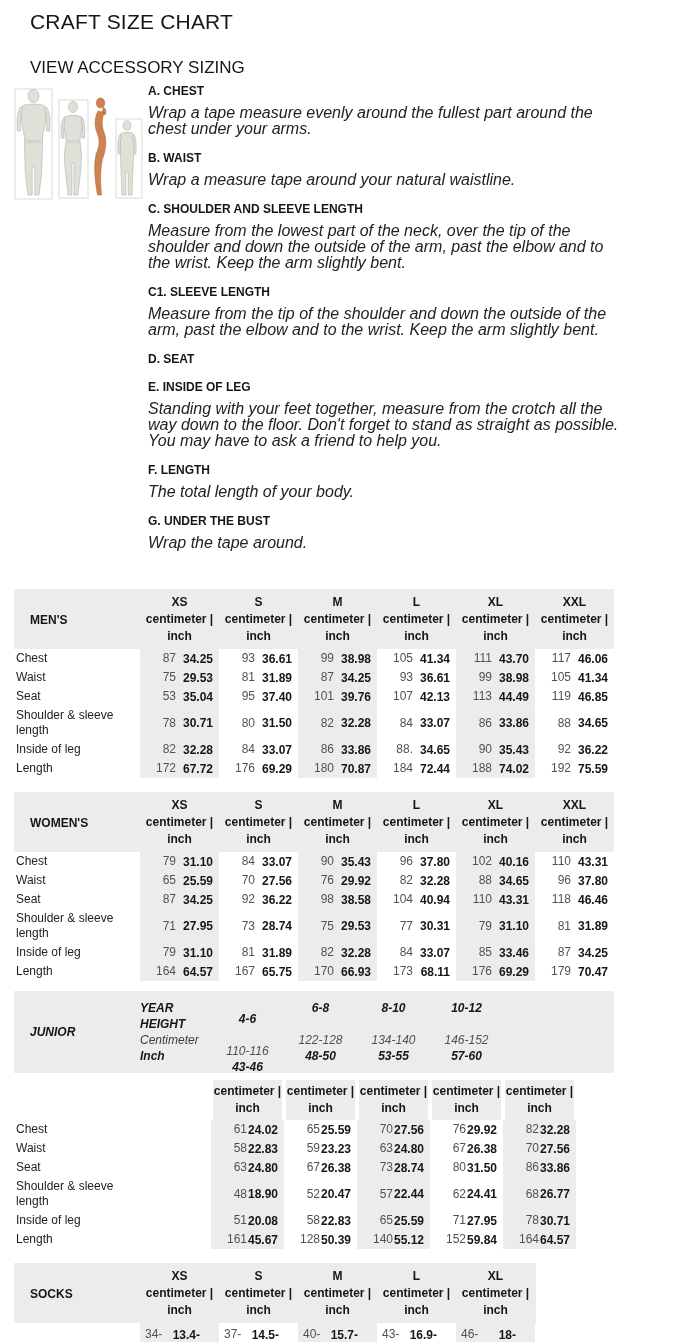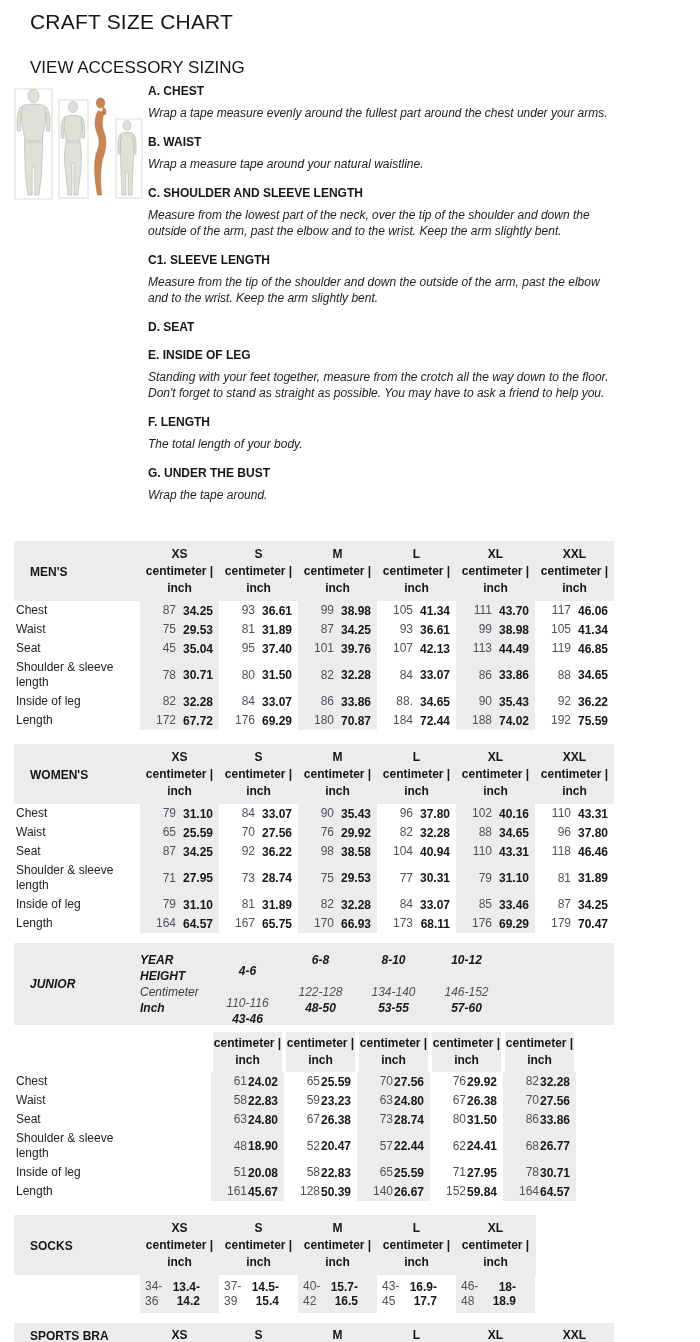--- a/index.html
+++ b/index.html
@@ -7,21 +7,21 @@
   .page{width:700px;min-height:1342px;position:relative;overflow:hidden;background:#fff;}
 
   .title{font-size:21px;font-weight:400;margin:10px 0 12px 30px;letter-spacing:.2px;color:#161616;}
   .accessory{font-size:17px;font-weight:400;margin:12px 0 0 30px;color:#161616;cursor:pointer;display:inline-block;}
 
   .intro{display:flex;margin-top:4px;}
   .figures{flex:0 0 138px;padding:4px 0 0 10px;}
   .desc{width:472px;}
   .desc h3{font-size:12px;font-weight:700;margin:14px 0 0;color:#161616;}
   .desc h3.first{margin-top:2px;}
-  .desc p{font-size:12px;font-style:italic;margin:7px 0 0;line-height:16px;color:#222;}
+  .desc p{font-size:16px;font-style:italic;margin:7px 0 0;line-height:16px;color:#222;}
 
   .size-table{margin-left:14px;font-size:12px;width:600px;}
   .mt-mens{margin-top:38px;}
   .mt{margin-top:14px;}
   .mt-sm{margin-top:10px;}
 
   .thead{background:#ececec;display:grid;padding:5px 0 4px;}
   .g6{grid-template-columns:126px repeat(6,79px);}
   .g5{grid-template-columns:126px repeat(5,79px);width:522px;}
   .gj{grid-template-columns:197px repeat(5,73px);}
@@ -210,21 +210,21 @@
             <span class="in">38.98</span>
           </div>
           <div class="cell">
             <span class="cm">105</span>
             <span class="in">41.34</span>
           </div>
         </div>
         <div class="trow g6">
           <div class="rlabel">Seat</div>
           <div class="cell sh">
-            <span class="cm">45</span>
+            <span class="cm">53</span>
             <span class="in">35.04</span>
           </div>
           <div class="cell">
             <span class="cm">95</span>
             <span class="in">37.40</span>
           </div>
           <div class="cell sh">
             <span class="cm">101</span>
             <span class="in">39.76</span>
           </div>
@@ -705,21 +705,21 @@
           <div class="cell sh">
             <span class="cm">161</span>
             <span class="in">45.67</span>
           </div>
           <div class="cell">
             <span class="cm">128</span>
             <span class="in">50.39</span>
           </div>
           <div class="cell sh">
             <span class="cm">140</span>
-            <span class="in">26.67</span>
+            <span class="in">55.12</span>
           </div>
           <div class="cell">
             <span class="cm">152</span>
             <span class="in">59.84</span>
           </div>
           <div class="cell sh">
             <span class="cm">164</span>
             <span class="in">64.57</span>
           </div>
         </div>

